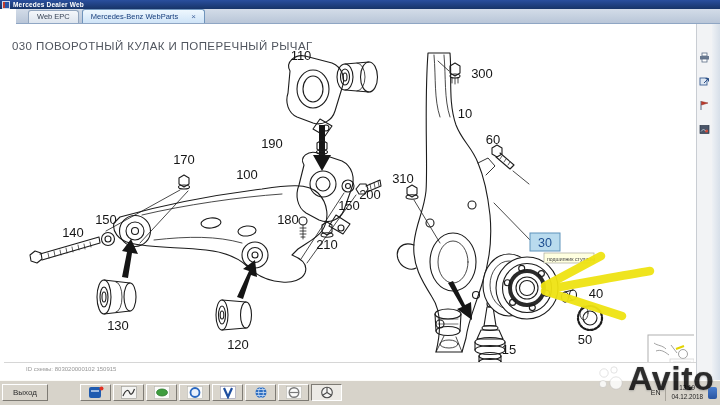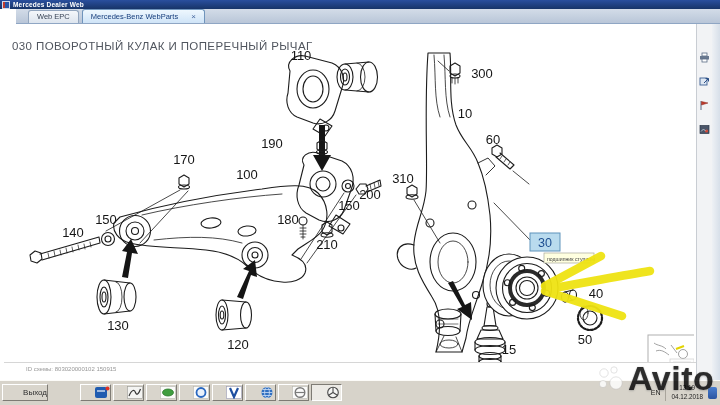--- a/index.html
+++ b/index.html
@@ -31,21 +31,21 @@
   .idline span{display:block;padding:3px 0 0 22px;font-size:6px;color:#979797;}
   
   .side{position:absolute;left:696px;top:24px;width:16px;height:357px;background:#f2f3f5;border-left:1px solid #c9cdd3;
     display:flex;flex-direction:column;align-items:center;padding-top:28px;gap:13px;box-sizing:border-box;}
   .side .ic{width:11px;height:11px;}
   .right-edge{position:absolute;left:712px;top:24px;width:8px;height:357px;background:linear-gradient(90deg,#eef1f5,#d7dfe9);}
   
   .taskbar{position:absolute;left:0;bottom:0;width:720px;height:24px;background:#d7d3ca;border-top:1px solid #fcfbf8;}
   .btn{position:absolute;top:3px;height:17px;background:#d9d5cc;
     border-top:1px solid #fff;border-left:1px solid #fff;border-right:1px solid #7e7b74;border-bottom:1px solid #7e7b74;
-    box-sizing:border-box;display:flex;align-items:center;justify-content:flex-end;}
+    box-sizing:border-box;display:flex;align-items:center;justify-content:center;}
   .btn.exit{left:2px;width:46px;font-size:8px;color:#2e2e2e;}
   .appbtn{width:31px;}
   .appbtn.pressed{background:#eceae5;border-top:1px solid #7e7b74;border-left:1px solid #7e7b74;border-right:1px solid #fff;border-bottom:1px solid #fff;}
   .tray{position:absolute;right:1px;top:3px;height:17px;display:flex;align-items:center;}
   .lang{font-size:7px;color:#222;padding:0 5px;}
   .clock{font-size:6.3px;color:#222;text-align:center;line-height:1.3;border-left:1px solid #a9a59c;padding:0 5px;}
   .tray-ico{width:9px;height:12px;background:linear-gradient(#4a7fd0,#2a55a0);border-radius:2px;margin-right:2px;}
   
   .watermark{position:absolute;left:596px;top:359px;display:flex;align-items:center;z-index:60;opacity:0.82;pointer-events:none;}
   .wm-text{font-size:34px;font-weight:bold;color:#000000;

